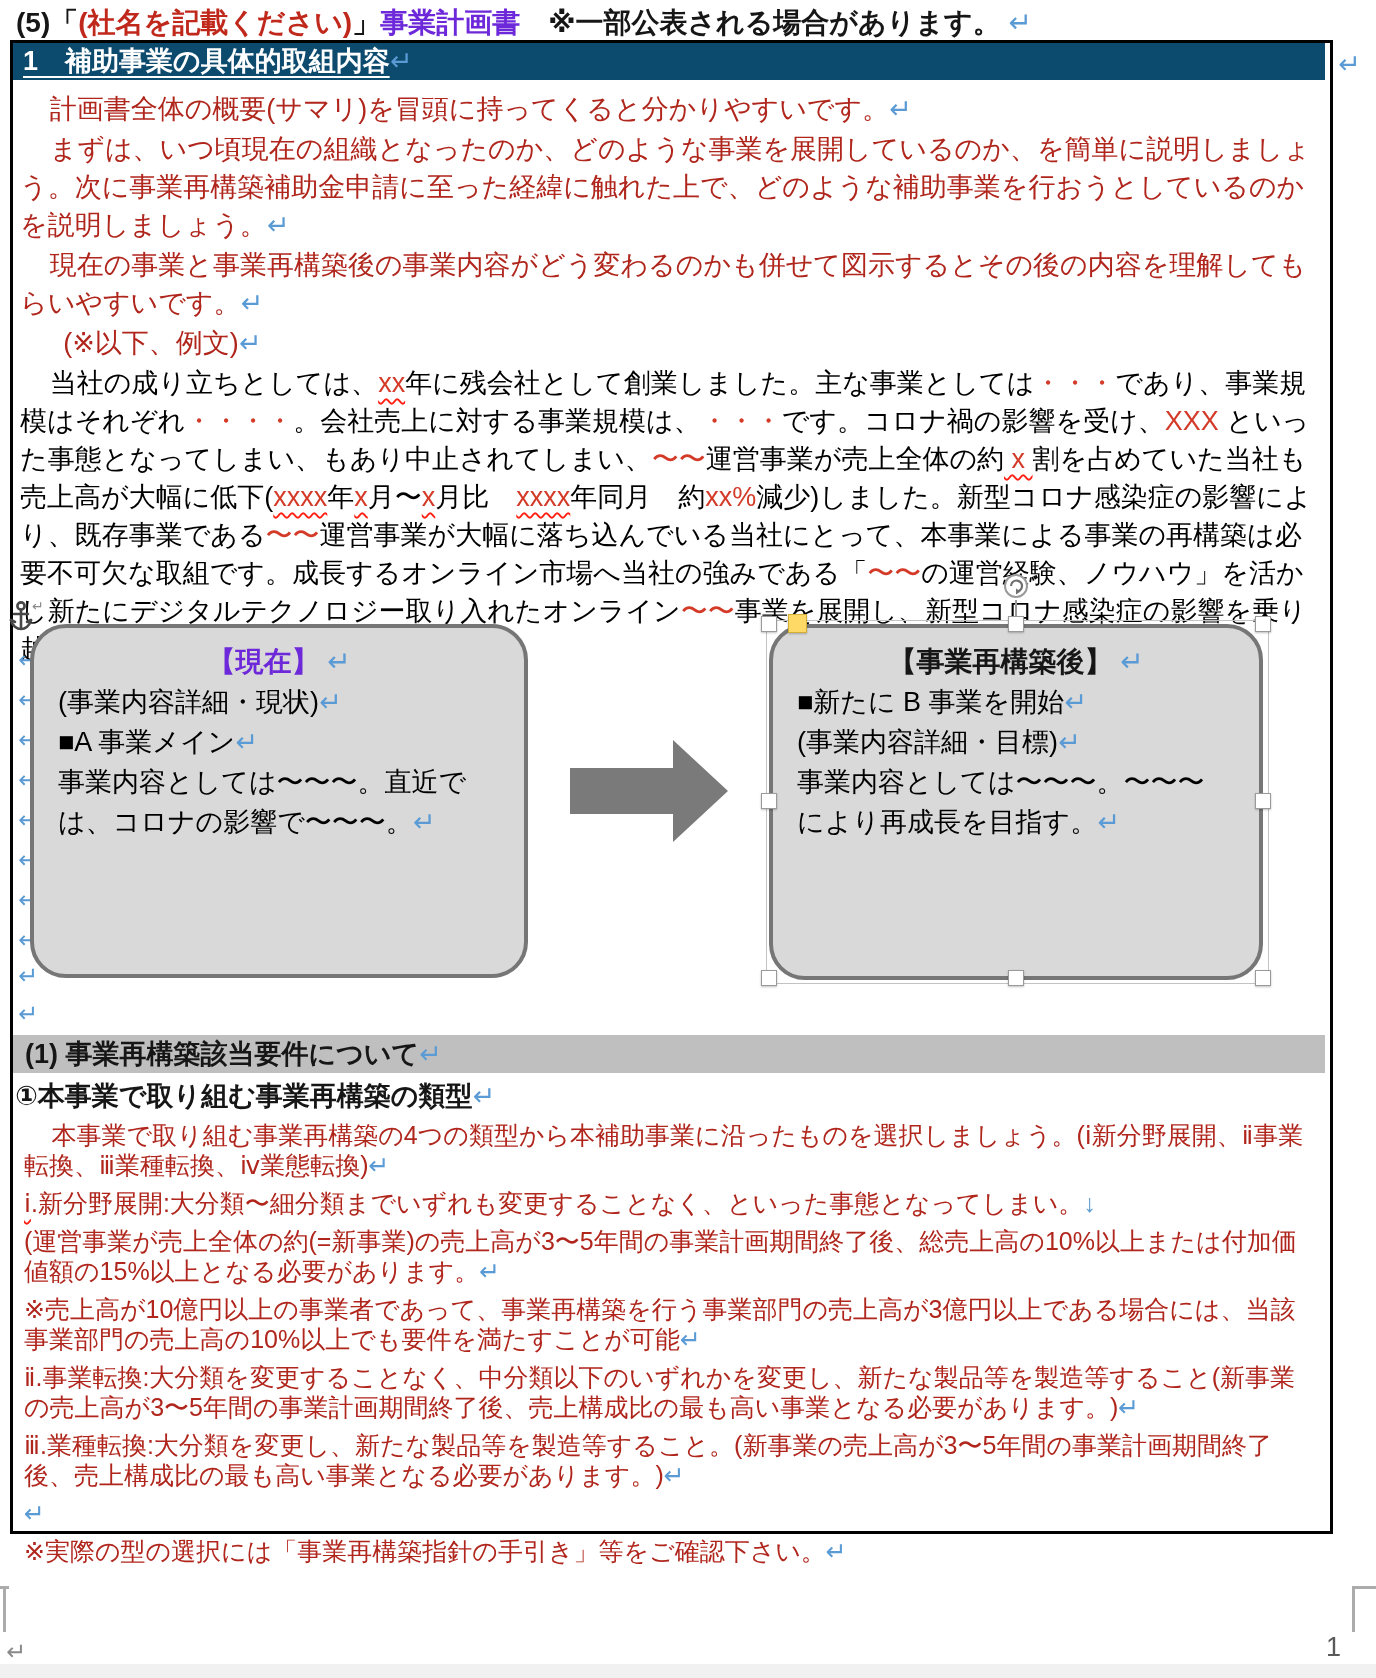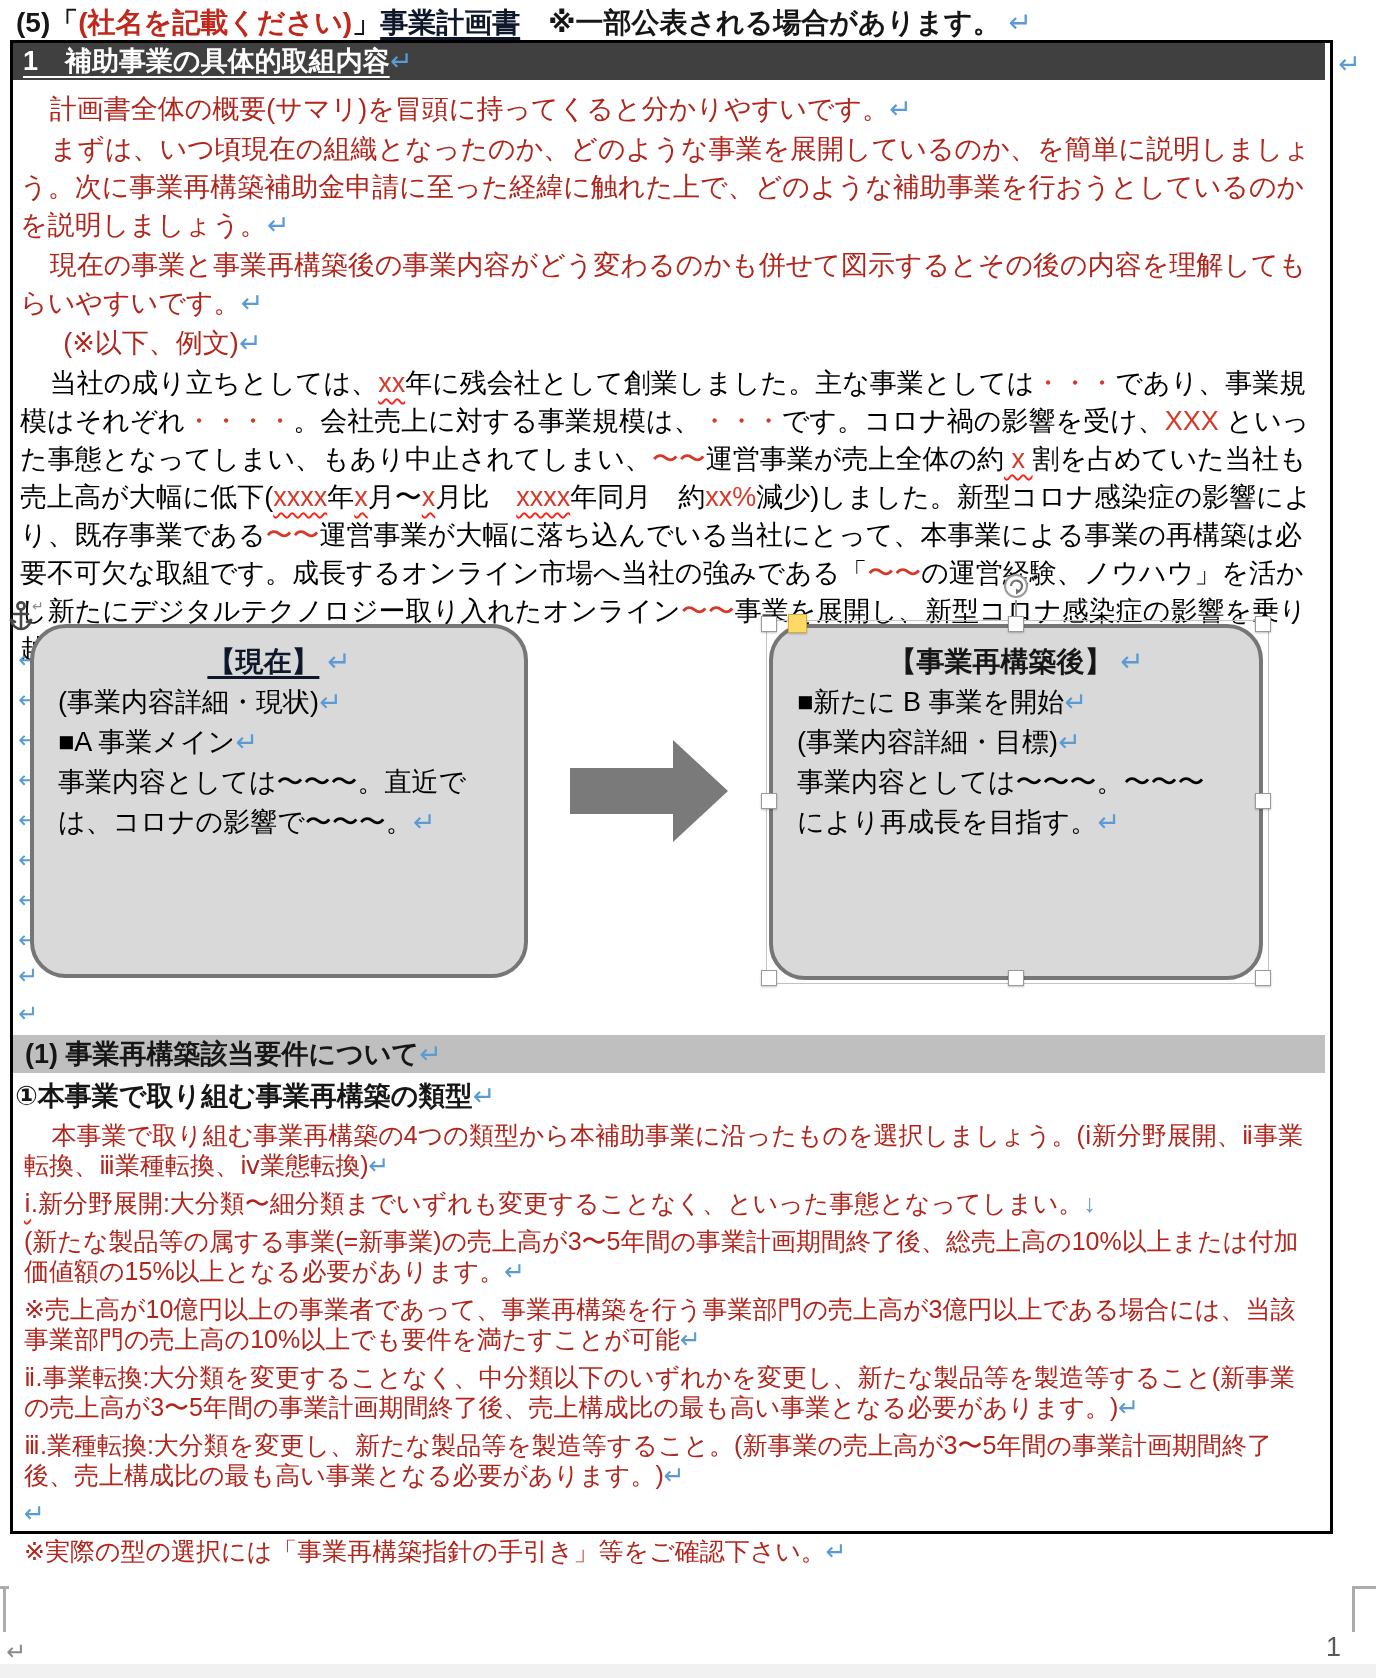--- a/index.html
+++ b/index.html
@@ -1,32 +1,32 @@
 <!DOCTYPE html>
 <html><head>
 <meta charset="utf-8">
 <style>
   html,body{margin:0;padding:0;background:#fff;}
   .page{position:relative;width:1376px;height:1678px;background:#ffffff;overflow:hidden;
         font-family:"Liberation Sans","DejaVu Sans",sans-serif;color:#111;}
   
   .seg-blk{color:#000000;}
   .seg-blk-b{color:#161616;font-weight:bold;}
-  .seg-blk-bu{color:#0f172a;font-weight:bold;text-decoration:underline;text-decoration-thickness:3px;text-underline-offset:5px;}
+  .seg-blk-bu{color:#6d28d9;font-weight:bold;text-decoration-thickness:3px;text-underline-offset:5px;}
   .seg-red{color:#b0261c;}
   .seg-red-b{color:#c0281c;font-weight:bold;}
   .seg-redw{color:#b0261c;text-decoration-line:underline;text-decoration-style:wavy;text-decoration-color:#ff2013;text-decoration-thickness:2px;text-underline-offset:6px;}
   .seg-ph{color:#d43a28;}
   .seg-phw{color:#d43a28;text-decoration-line:underline;text-decoration-style:wavy;text-decoration-color:#ff2013;text-decoration-thickness:2px;text-underline-offset:6px;}
   .seg-ret{color:#5b9bd5;font-weight:normal;text-decoration:none;}
   .seg-wht-u{color:#ffffff;font-weight:bold;text-decoration:underline;text-decoration-thickness:2px;text-underline-offset:6px;}
   
   .title-line{position:absolute;left:16px;top:4px;font-size:28px;font-weight:bold;white-space:nowrap;}
   .doc-frame{position:absolute;left:10px;top:40px;width:1317px;height:1488px;border:3px solid #000;background:#fff;}
-  .black-bar{position:absolute;left:13px;top:43px;width:1312px;height:37px;background:#404040;
+  .black-bar{position:absolute;left:13px;top:43px;width:1312px;height:37px;background:#0c4a6e;
              font-size:27px;line-height:37px;padding-left:10px;box-sizing:border-box;white-space:nowrap;}
   .outside-ret{position:absolute;left:1338px;top:48px;font-size:27px;color:#5b9bd5;}
   .upper-text{position:absolute;left:18px;top:88px;width:1304px;font-size:27px;line-height:38px;}
   .upper-text p{margin:2px;}
   .indent1{text-indent:1.1em;}
   .indent2{text-indent:1.6em;}
   
   .mk{position:absolute;left:18px;font-size:24px;color:#5b9bd5;}
   
   .flowbox{position:absolute;background:#d9d9d9;border:4px solid #767676;border-radius:36px;box-sizing:border-box;
@@ -142,21 +142,21 @@
   <div class="handle" style="left:761px;top:970px"></div>
   <div class="handle" style="left:1008px;top:970px"></div>
   <div class="handle" style="left:1255px;top:970px"></div>
 
   <div class="gray-bar"><span class="seg-blk-b">(1) 事業再構築該当要件について</span><span class="seg-ret">↵</span></div>
   <div class="sub-heading"><span class="seg-blk-b">①本事業で取り組む事業再構築の類型</span><span class="seg-ret">↵</span></div>
 
   <div class="lower-text">
     <p class="indent1"><span class="seg-red">本事業で取り組む事業再構築の4つの類型から本補助事業に沿ったものを選択しましょう。(ⅰ新分野展開、ⅱ事業転換、ⅲ業種転換、ⅳ業態転換)</span><span class="seg-ret">↵</span></p>
     <p><span class="seg-redw">ⅰ</span><span class="seg-red">.新分野展開:大分類〜細分類までいずれも変更することなく、といった事態となってしまい。</span><span class="seg-ret">↓</span></p>
-    <p><span class="seg-red">(新たな製品等の属する事業(=新事業)の売上高が3〜5年間の事業計画期間終了後、総売上高の10%以上または付加価値額の15%以上となる必要があります。</span><span class="seg-ret">↵</span></p>
+    <p><span class="seg-red">(運営事業が売上全体の約(=新事業)の売上高が3〜5年間の事業計画期間終了後、総売上高の10%以上または付加価値額の15%以上となる必要があります。</span><span class="seg-ret">↵</span></p>
     <p><span class="seg-red">※売上高が10億円以上の事業者であって、事業再構築を行う事業部門の売上高が3億円以上である場合には、当該事業部門の売上高の10%以上でも要件を満たすことが可能</span><span class="seg-ret">↵</span></p>
     <p><span class="seg-red">ⅱ.事業転換:大分類を変更することなく、中分類以下のいずれかを変更し、新たな製品等を製造等すること(新事業の売上高が3〜5年間の事業計画期間終了後、売上構成比の最も高い事業となる必要があります。)</span><span class="seg-ret">↵</span></p>
     <p><span class="seg-red">ⅲ.業種転換:大分類を変更し、新たな製品等を製造等すること。(新事業の売上高が3〜5年間の事業計画期間終了後、売上構成比の最も高い事業となる必要があります。)</span><span class="seg-ret">↵</span></p>
     <p><span class="seg-ret">↵</span></p>
     <p><span class="seg-red">※実際の型の選択には「事業再構築指針の手引き」等をご確認下さい。</span><span class="seg-ret">↵</span></p>
   </div>
 
   <div class="crop-left-v"></div>
   <div class="crop-left-h"></div>
   <div class="crop-right-v"></div>

